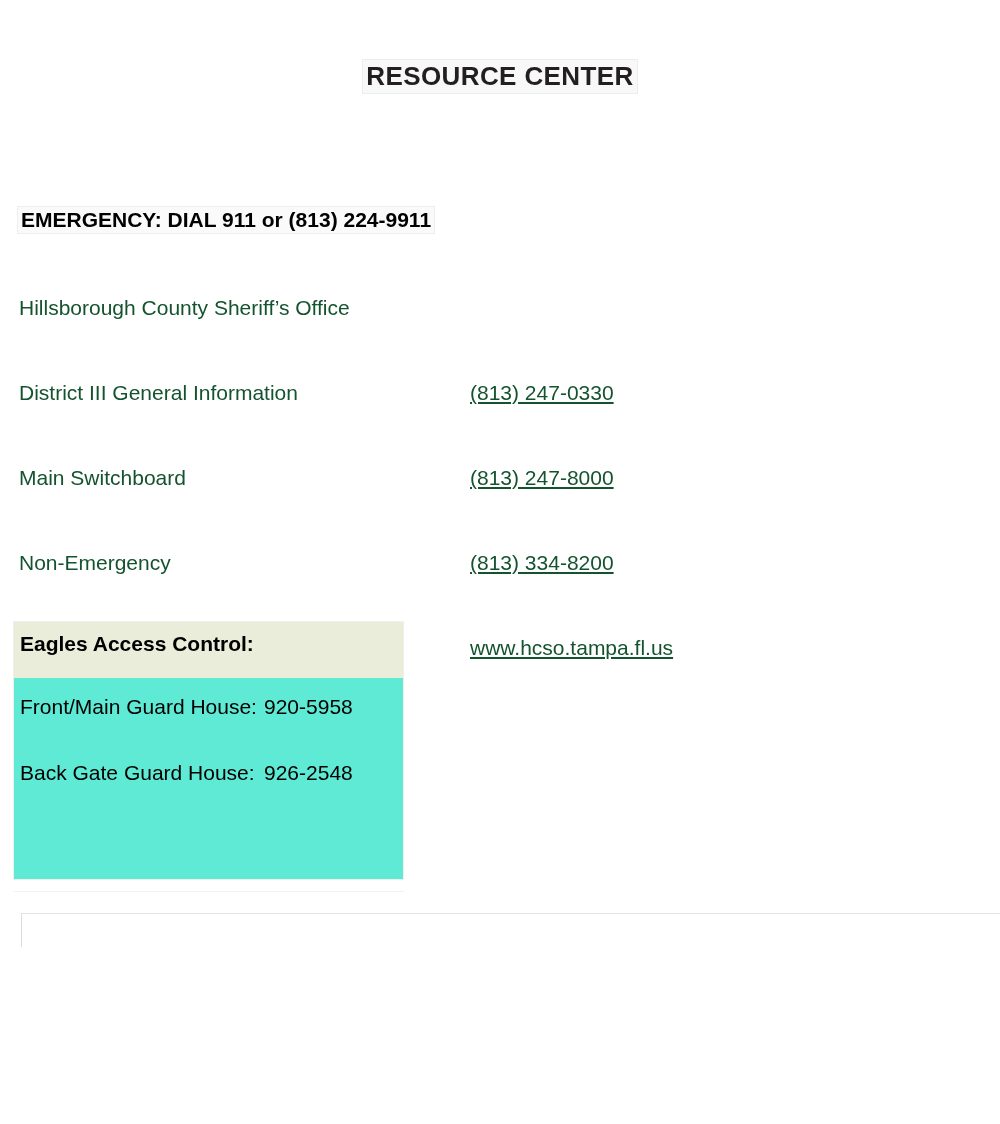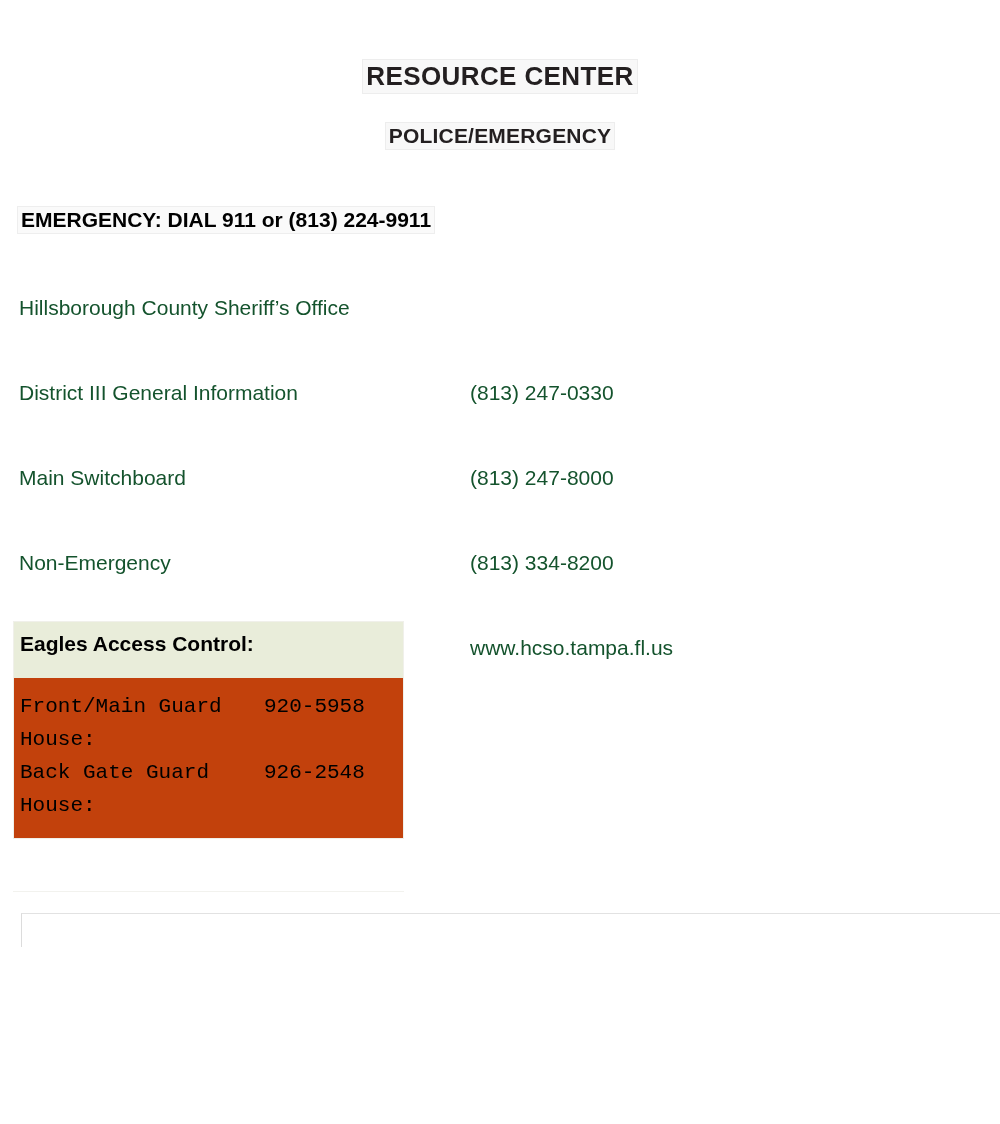--- a/index.html
+++ b/index.html
@@ -88,20 +88,21 @@
     position: absolute;
     left: 19px;
     top: 0;
     white-space: nowrap;
   }
   .contact-value {
     position: absolute;
     left: 470px;
     top: 0;
     white-space: nowrap;
+    text-decoration: underline;
   }
 
   
   .access-table {
     position: absolute;
     left: 13px;
     top: 621px;
     width: 391px;
     border: 1px solid #f0f0ea;
     box-sizing: border-box;
@@ -112,24 +113,23 @@
     height: 56px;
     box-sizing: border-box;
     padding: 10px 0 0 6px;
   }
   .access-header-text {
     font-size: 21px;
     font-weight: bold;
     color: #000;
   }
   .access-body {
-    background: #c2410c;
+    background: #5eead4;
     padding-top: 12px;
-    padding-bottom: 16px;
-    font-family: Liberation Mono, monospace;
+    padding-bottom: 57px;
   }
   .access-row {
     position: relative;
     min-height: 66px;
     font-size: 21px;
     line-height: 33px;
     color: #000;
   }
   .access-row-label {
     position: absolute;
@@ -167,23 +167,20 @@
 </style>
 </head>
 <body>
 
 <div class="page">
 
   <div class="doc-title">
     <span class="hl">RESOURCE CENTER</span>
   </div>
 
-  <div class="doc-subtitle">
-    <span class="hl">POLICE/EMERGENCY</span>
-  </div>
 
   <div class="emergency-line">
     <span class="hl">EMERGENCY: DIAL 911 or (813) 224-9911</span>
   </div>
 
   <div class="contacts">
 
     <div class="contact-row">
       <span class="contact-label">Hillsborough County Sheriff’s Office</span>
     </div>

